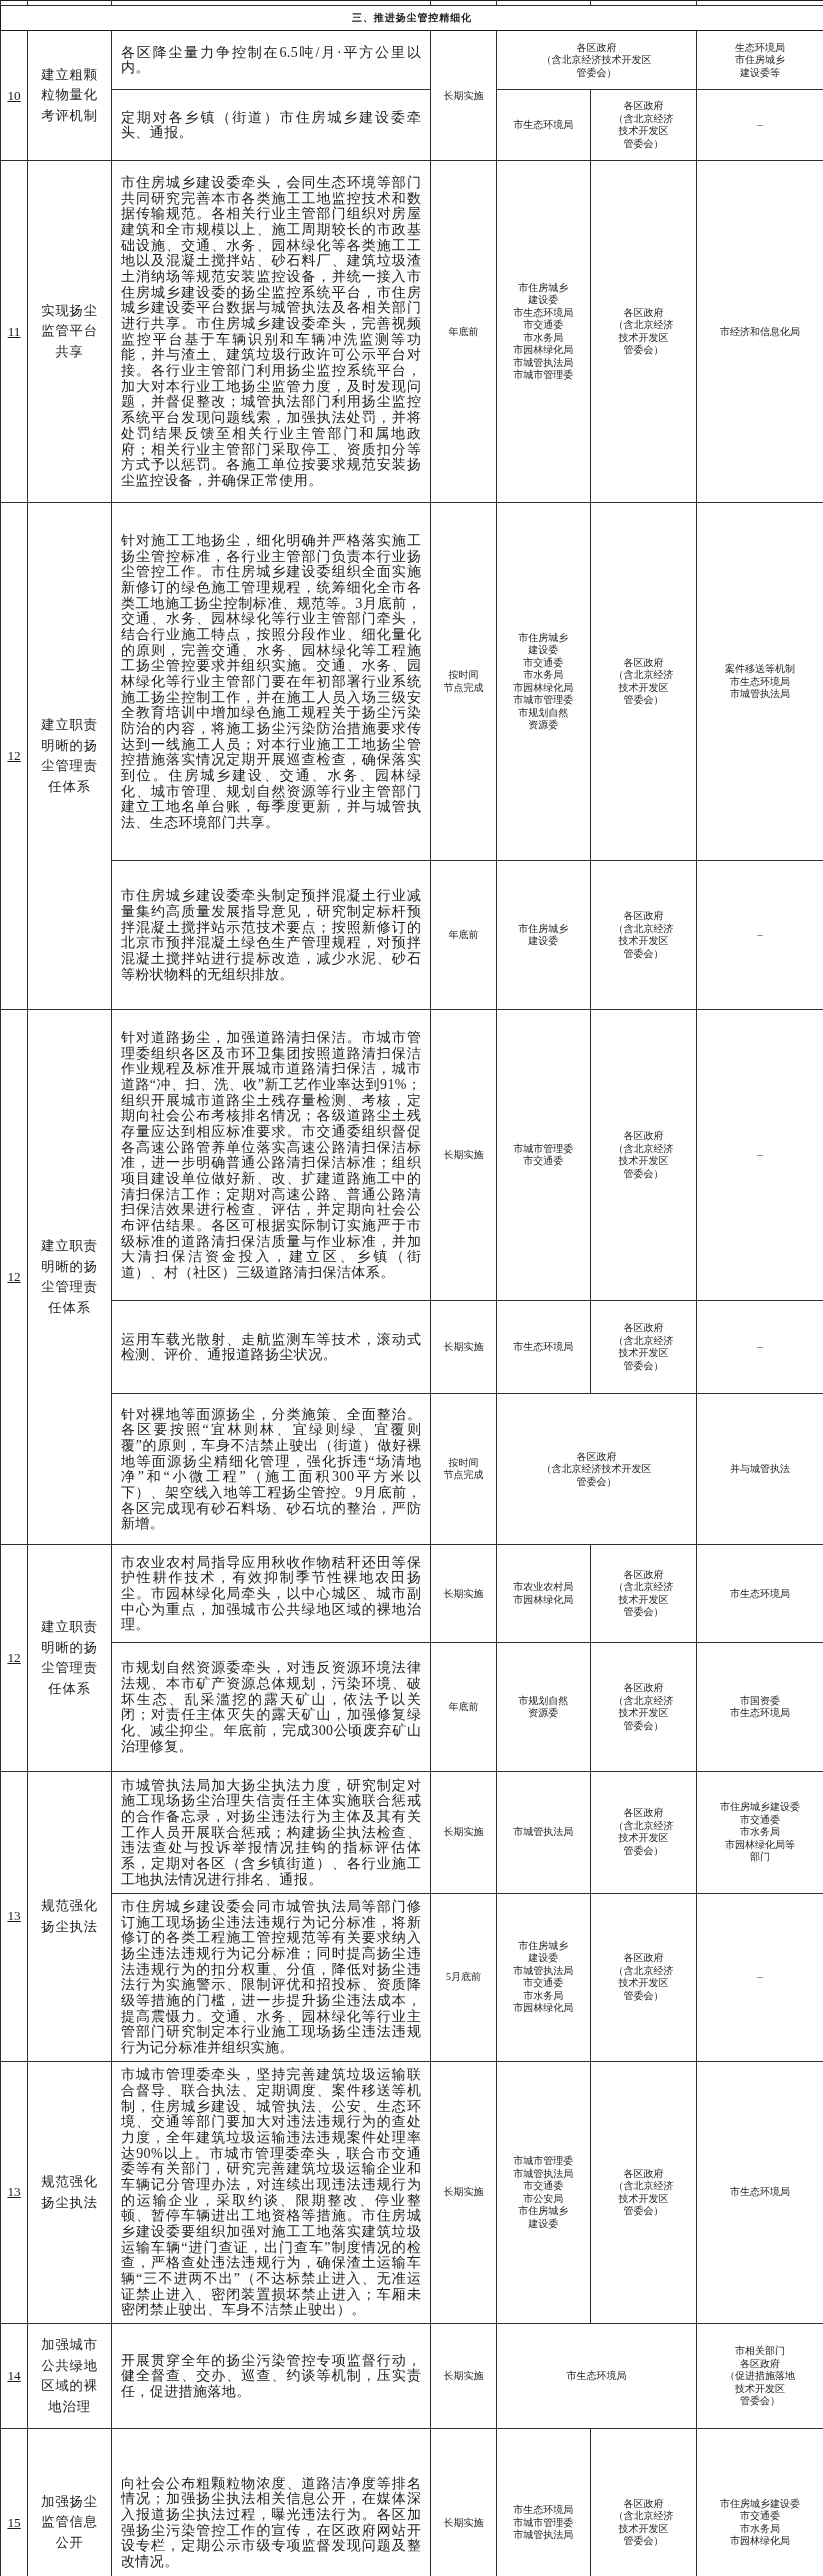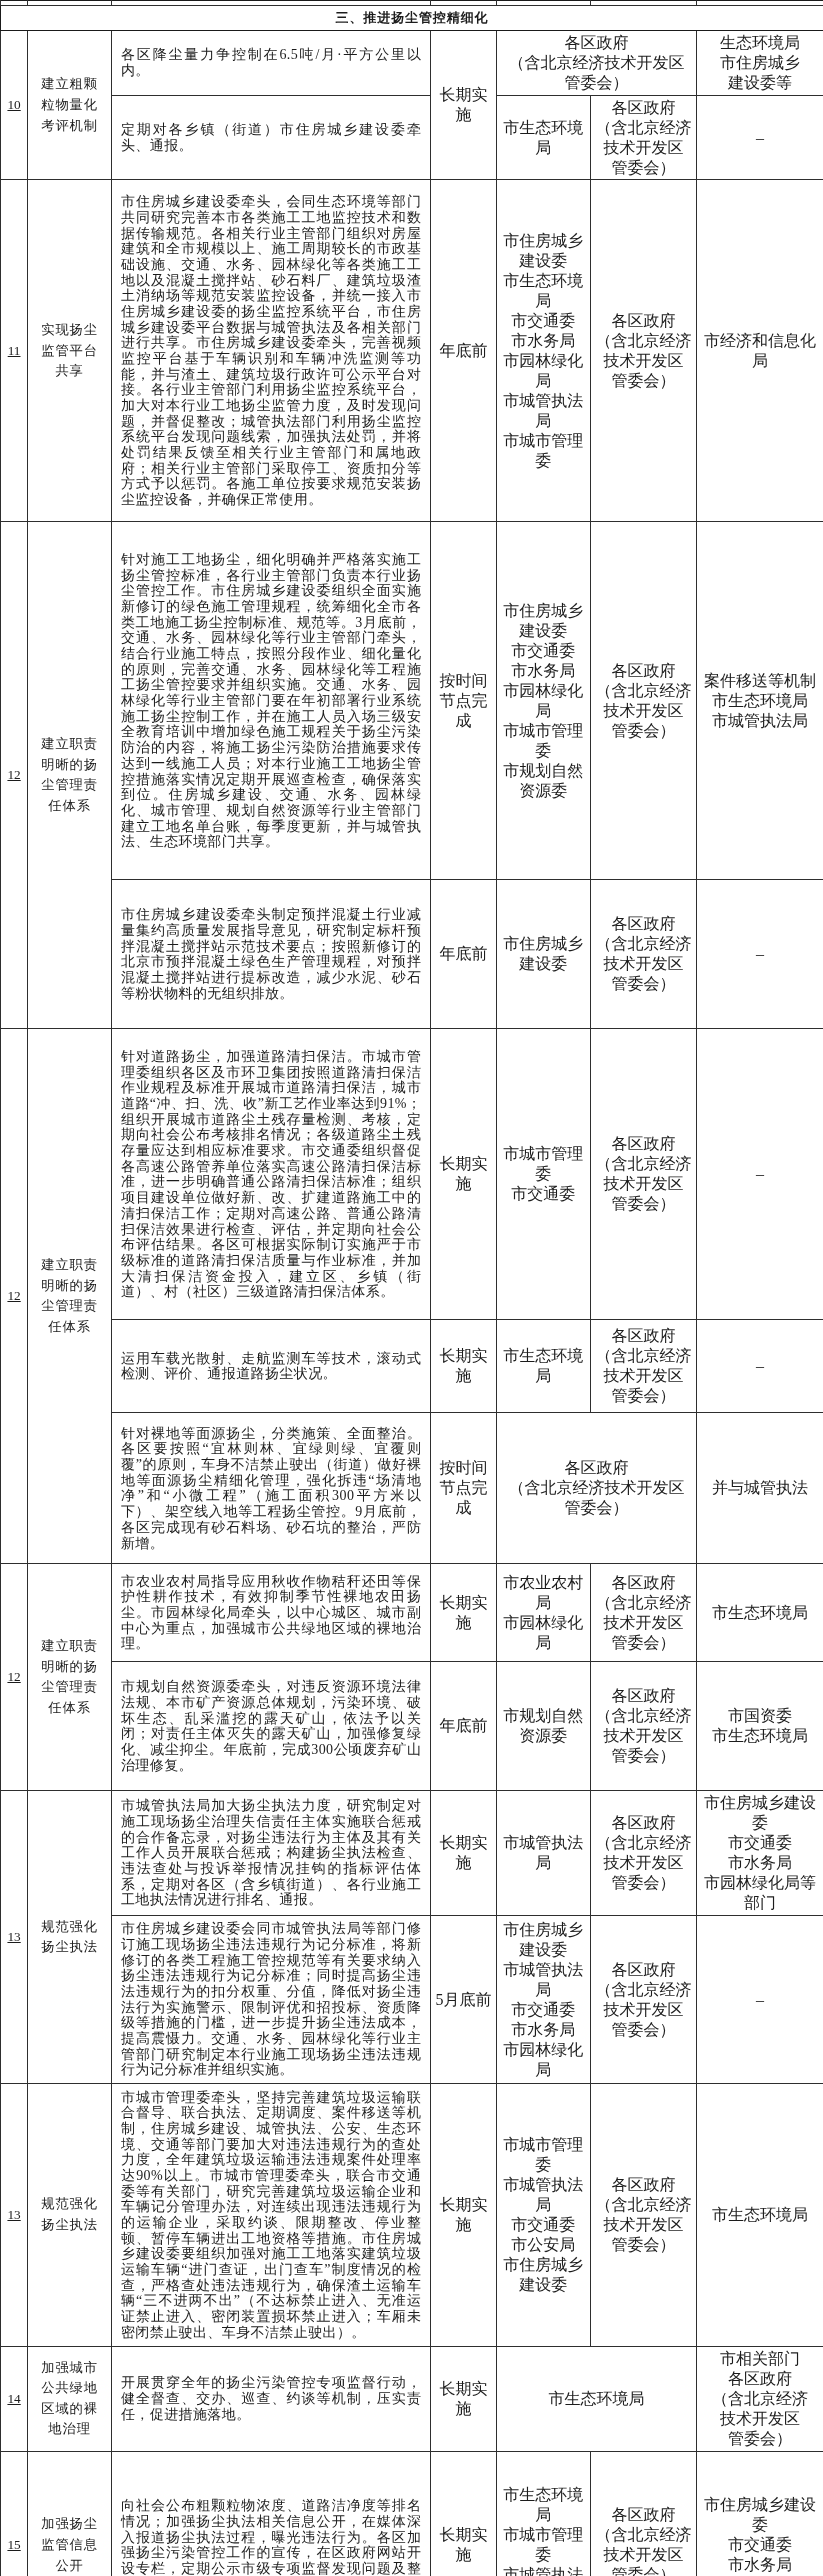--- a/index.html
+++ b/index.html
@@ -9,27 +9,27 @@
   table.doc col.c2{width:82px;}
   table.doc col.c3{width:312px;}
   table.doc col.c4{width:64px;}
   table.doc col.c5{width:92px;}
   table.doc col.c6{width:104px;}
   table.doc col.c7{width:124px;}
   td{border:0.9px solid #2e2e2e;vertical-align:middle;padding:1.8px 3.5px;box-sizing:border-box;
      font-size:13px;line-height:1.22;text-align:center;white-space:pre-line;
      overflow-wrap:break-word;word-break:break-all;}
   tr.tk td{border-top:1.8px solid #1a1a1a;}
-  td.title{font-family:Liberation Serif, serif;font-weight:bold;font-size:13px;
+  td.title{font-family:Liberation Serif, serif;font-weight:bold;font-size:10px;
      letter-spacing:0.9px;padding:2.7px 0;border:1.8px solid #1a1a1a;}
   td.no{font-size:13.3px;padding:0 0.9px;text-decoration:underline;}
   td.cat{font-size:13.3px;line-height:1.55;padding:3.5px 11.5px;letter-spacing:0.9px;}
   td.measure{text-align:left;text-align:justify;font-size:14px;line-height:1.12;
      padding:5.3px 8.9px;letter-spacing:0.4px;}
-  td.center{font-size:16px;line-height:1.25;margin-top:32px;}
+  td.center{font-size:10px;line-height:1.25;margin-top:32px;}
   td.strip{border-top:none;height:5.3px;padding:0;}
   .doc{border:1.8px solid #1a1a1a;}
 </style>
 </head>
 <body>
 
 <div class="page">
   <table class="doc">
     <colgroup>
       <col class="c1">
@@ -232,21 +232,21 @@
           <td class="center">市生态环境局</td>
         </tr>
         <tr class="tk" style="height: 105px;">
           <td class="no">14</td>
           <td class="cat">加强城市公共绿地区域的裸地治理</td>
           <td class="measure">开展贯穿全年的扬尘污染管控专项监督行动，健全督查、交办、巡查、约谈等机制，压实责任，促进措施落地。</td>
           <td class="center">长期实施</td>
           <td colspan="2" class="center">市生态环境局</td>
           <td class="center">市相关部门
 各区政府
-（含北京经济
+（促进措施落地
 技术开发区
 管委会）</td>
         </tr>
         <tr class="tk" style="height: 188px;">
           <td class="no">15</td>
           <td class="cat">加强扬尘监管信息公开</td>
           <td class="measure">向社会公布粗颗粒物浓度、道路洁净度等排名情况；加强扬尘执法相关信息公开，在媒体深入报道扬尘执法过程，曝光违法行为。各区加强扬尘污染管控工作的宣传，在区政府网站开设专栏，定期公示市级专项监督发现问题及整改情况。</td>
           <td class="center">长期实施</td>
           <td class="center">市生态环境局
 市城市管理委

